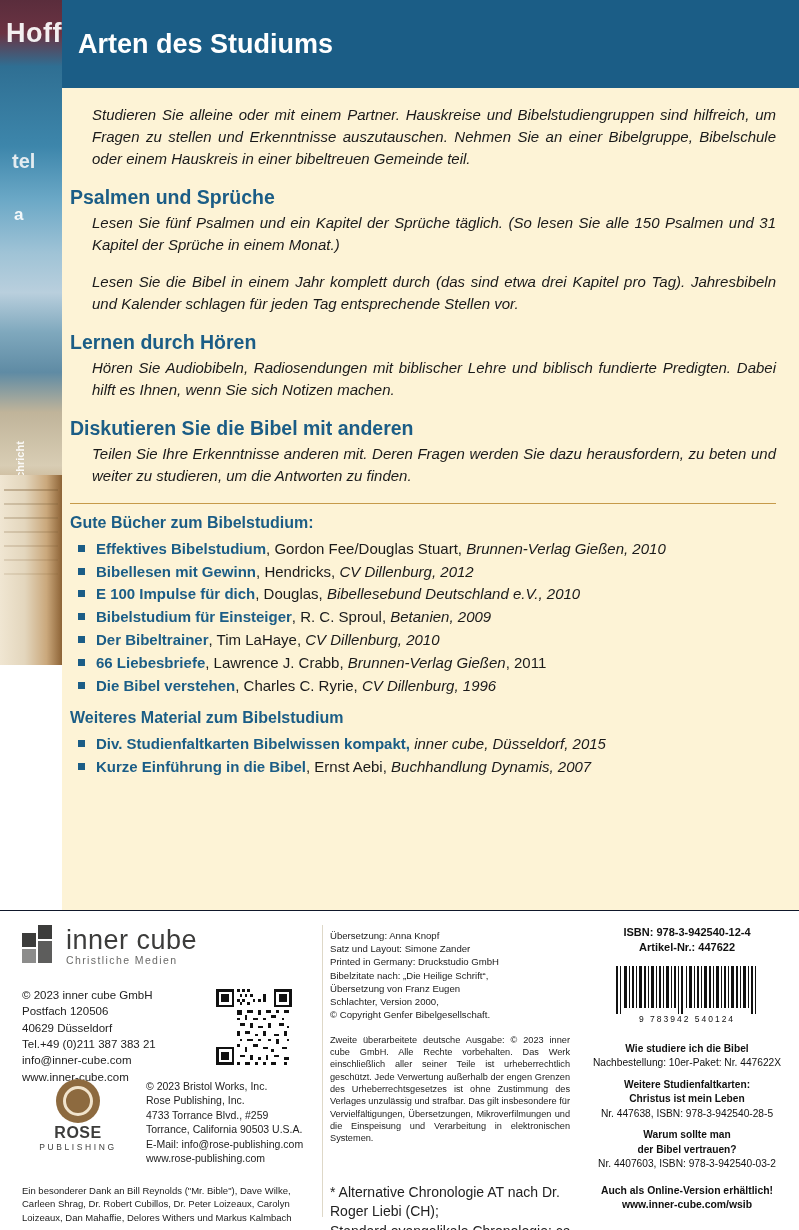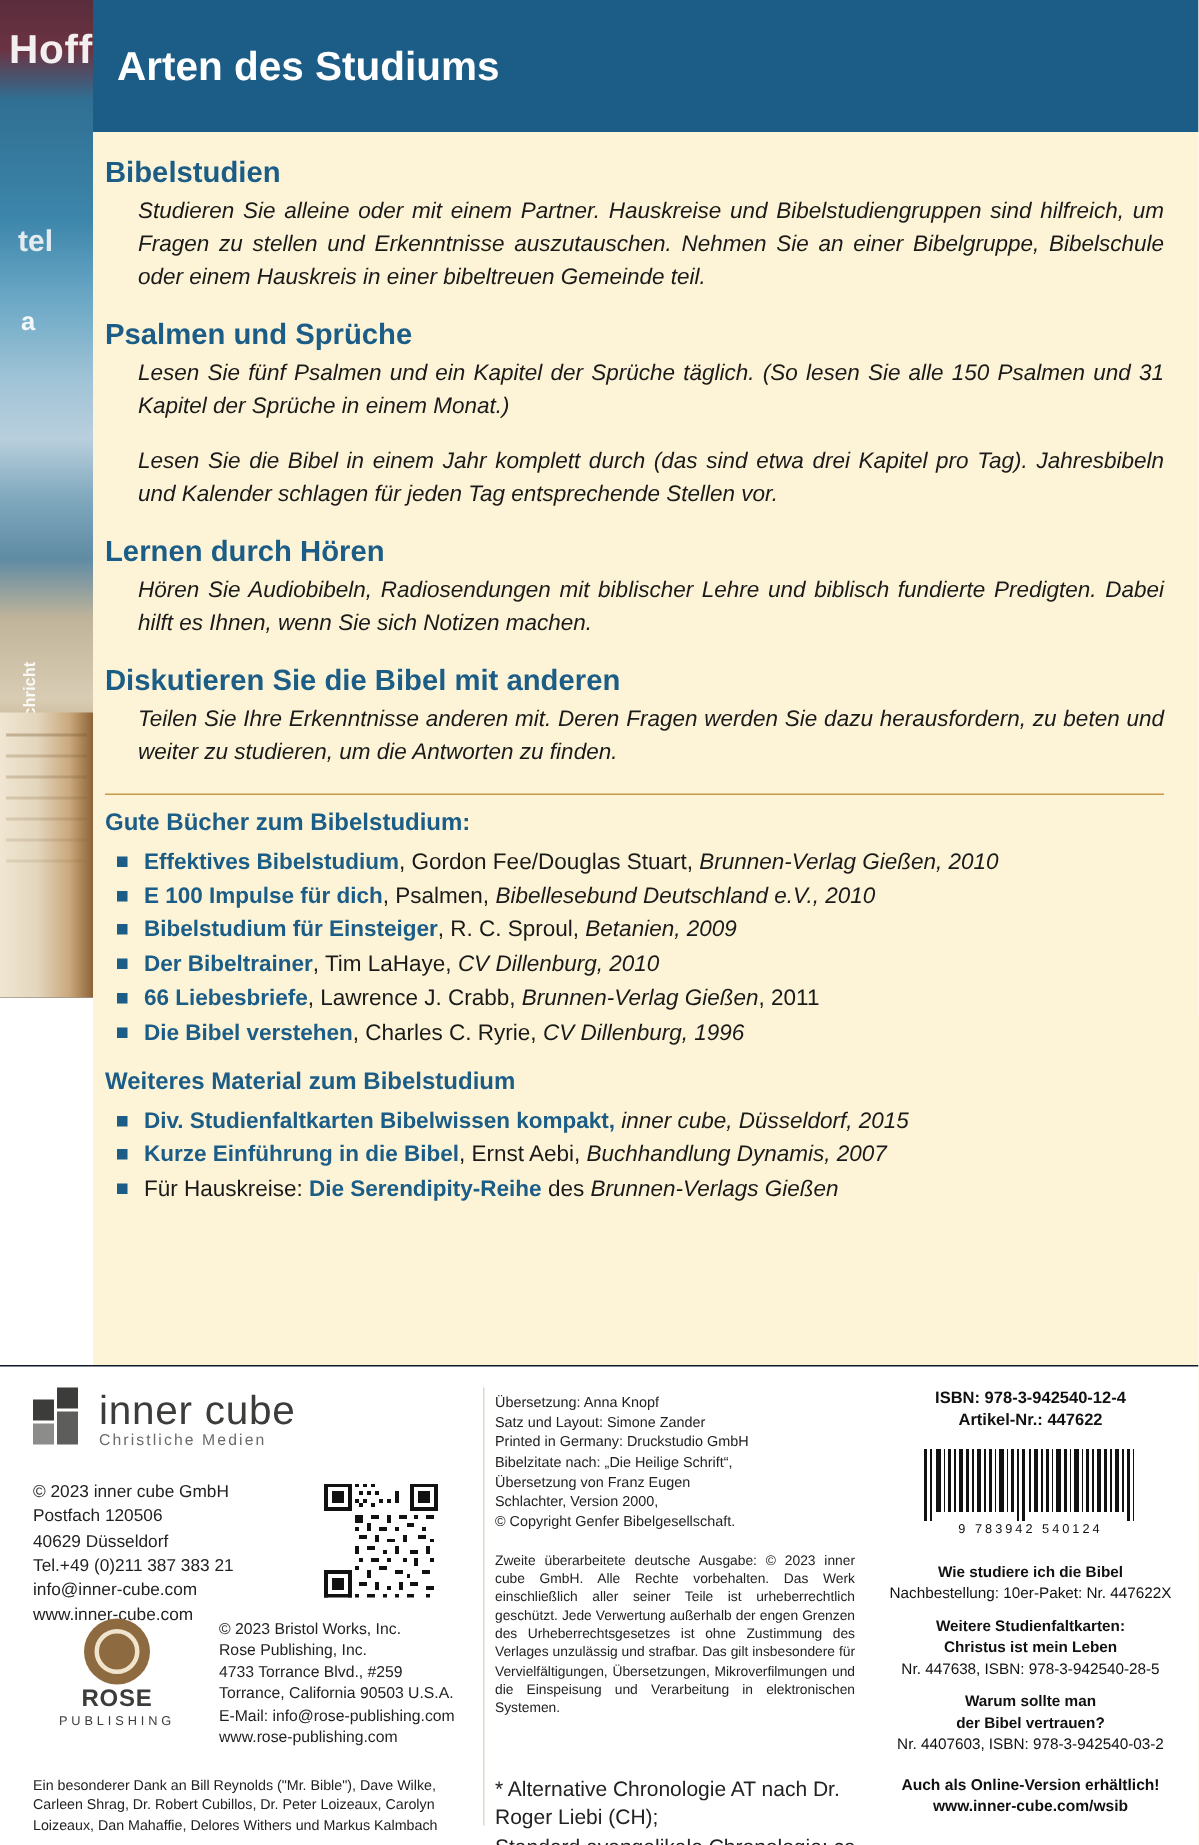--- a/index.html
+++ b/index.html
@@ -141,51 +141,50 @@
 </div>
 
 <div class="header">
   <div class="htitle">Arten des Studiums</div>
 </div>
 
 <div class="body-bg"></div>
 
 <div class="content">
 
-  <h2 class="sec">Bibelstudien</h2>
   <p class="sec">Studieren Sie alleine oder mit einem Partner. Hauskreise und Bibelstudiengruppen sind hilfreich, um Fragen zu stellen und Erkenntnisse auszutauschen. Nehmen Sie an einer Bibelgruppe, Bibelschule oder einem Hauskreis in einer bibeltreuen Gemeinde teil.</p>
 
   <h2 class="sec">Psalmen und Sprüche</h2>
   <p class="sec">Lesen Sie fünf Psalmen und ein Kapitel der Sprüche täglich. (So lesen Sie alle 150 Psalmen und 31 Kapitel der Sprüche in einem Monat.)</p>
 
   <p class="sec">Lesen Sie die Bibel in einem Jahr komplett durch (das sind etwa drei Kapitel pro Tag). Jahresbibeln und Kalender schlagen für jeden Tag entsprechende Stellen vor.</p>
 
   <h2 class="sec">Lernen durch Hören</h2>
   <p class="sec">Hören Sie Audiobibeln, Radiosendungen mit biblischer Lehre und biblisch fundierte Predigten. Dabei hilft es Ihnen, wenn Sie sich Notizen machen.</p>
 
   <h2 class="sec">Diskutieren Sie die Bibel mit anderen</h2>
   <p class="sec">Teilen Sie Ihre Erkenntnisse anderen mit. Deren Fragen werden Sie dazu herausfordern, zu beten und weiter zu studieren, um die Antworten zu finden.</p>
 
   <div class="rule"></div>
 
   <h3 class="blk">Gute Bücher zum Bibelstudium:</h3>
   <ul class="books">
     <li><span class="bk-title">Effektives Bibelstudium</span><span class="bk-plain">, Gordon Fee/Douglas Stuart, </span><span class="bk-ital">Brunnen-Verlag Gießen, 2010</span></li>
-    <li><span class="bk-title">E 100 Impulse für dich</span><span class="bk-plain">, Psalmen, </span><span class="bk-ital">Bibellesebund Deutschland e.V., 2010</span></li>
+    <li><span class="bk-title">Bibellesen mit Gewinn</span><span class="bk-plain">, Hendricks, </span><span class="bk-ital">CV Dillenburg, 2012</span></li>
+    <li><span class="bk-title">E 100 Impulse für dich</span><span class="bk-plain">, Douglas, </span><span class="bk-ital">Bibellesebund Deutschland e.V., 2010</span></li>
     <li><span class="bk-title">Bibelstudium für Einsteiger</span><span class="bk-plain">, R. C. Sproul, </span><span class="bk-ital">Betanien, 2009</span></li>
     <li><span class="bk-title">Der Bibeltrainer</span><span class="bk-plain">, Tim LaHaye, </span><span class="bk-ital">CV Dillenburg, 2010</span></li>
     <li><span class="bk-title">66 Liebesbriefe</span><span class="bk-plain">, Lawrence J. Crabb, </span><span class="bk-ital">Brunnen-Verlag Gießen</span><span class="bk-plain">, 2011</span></li>
     <li><span class="bk-title">Die Bibel verstehen</span><span class="bk-plain">, Charles C. Ryrie, </span><span class="bk-ital">CV Dillenburg, 1996</span></li>
   </ul>
 
   <h3 class="blk">Weiteres Material zum Bibelstudium</h3>
   <ul class="books">
     <li><span class="bk-title">Div. Studienfaltkarten Bibelwissen kompakt,</span><span class="bk-plain"> </span><span class="bk-ital">inner cube, Düsseldorf, 2015</span></li>
     <li><span class="bk-title">Kurze Einführung in die Bibel</span><span class="bk-plain">, Ernst Aebi, </span><span class="bk-ital">Buchhandlung Dynamis, 2007</span></li>
-    <li><span class="bk-plain">Für Hauskreise: </span><span class="bk-title">Die Serendipity-Reihe</span><span class="bk-plain"> des </span><span class="bk-ital">Brunnen-Verlags Gießen</span></li>
   </ul>
 </div>
 
 <div class="footer">
 
   <div class="logo-ic">
     <div class="sq" style="left:0;top:8px;width:14px;height:14px;"></div>
     <div class="sq" style="left:16px;top:0;width:14px;height:14px;"></div>
     <div class="sq" style="left:0;top:24px;width:14px;height:14px;background:#8c8c8b;"></div>
     <div class="sq" style="left:16px;top:16px;width:14px;height:22px;background:#5d5d5c;"></div>

